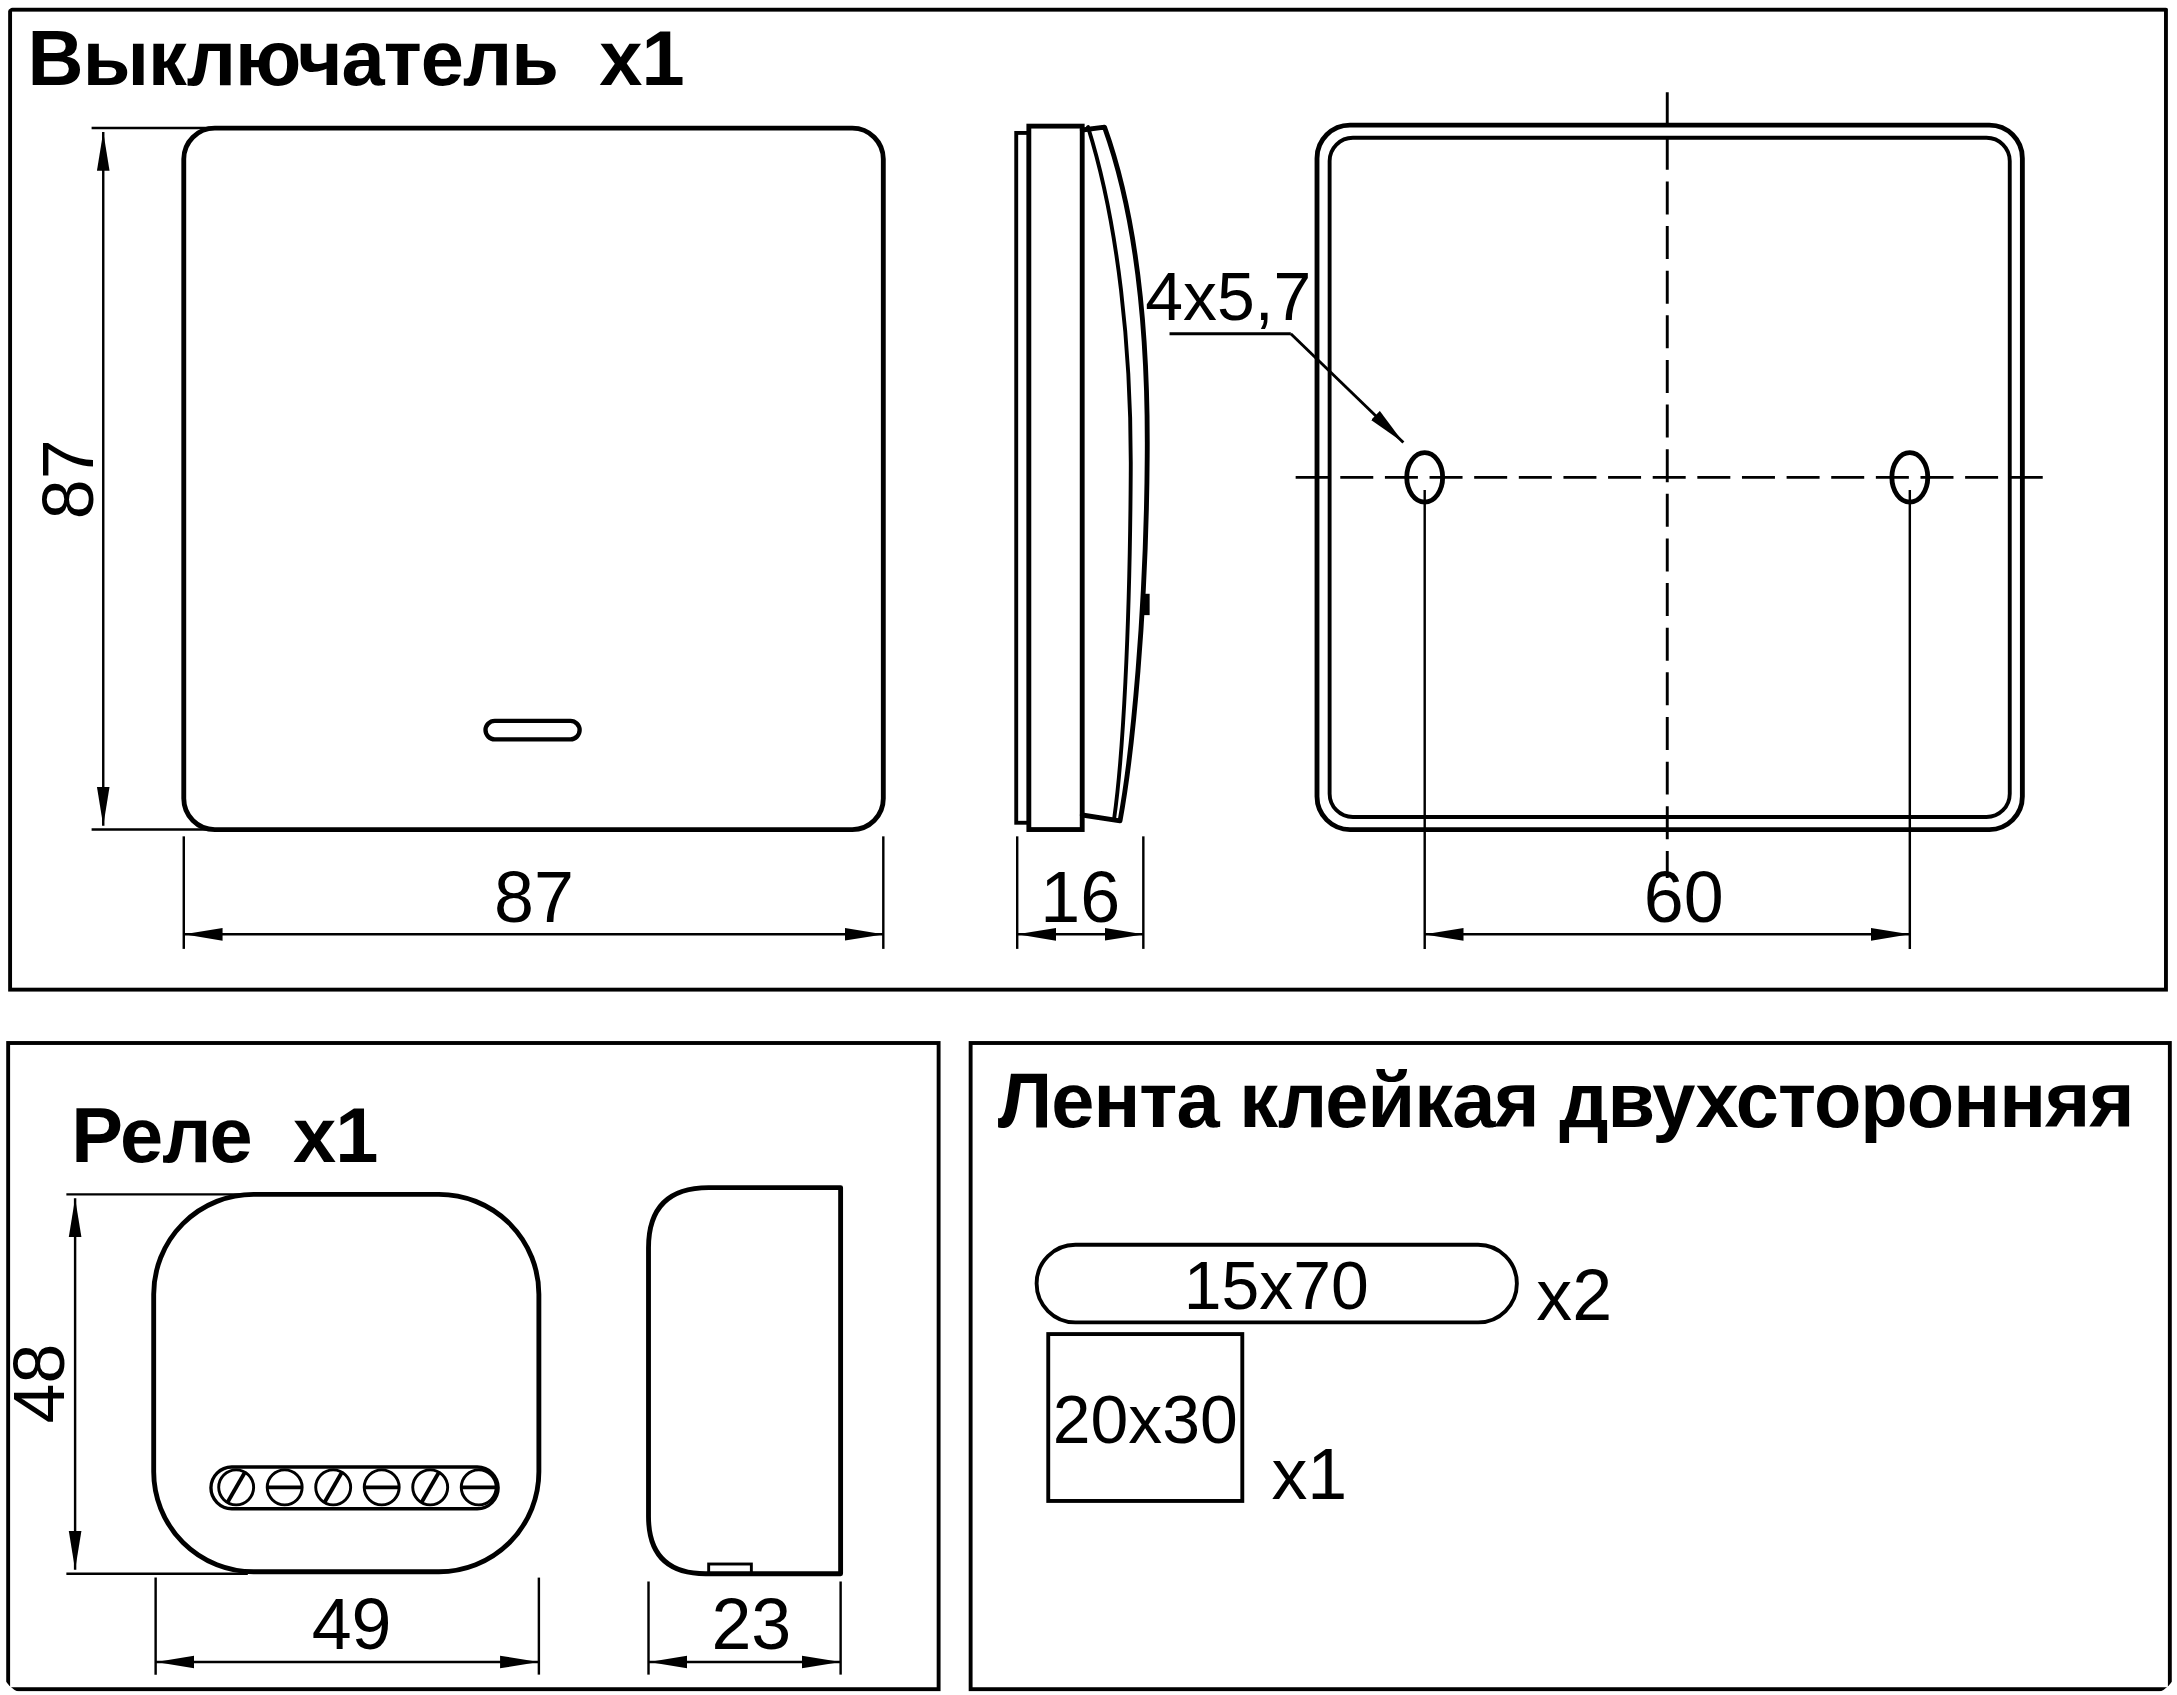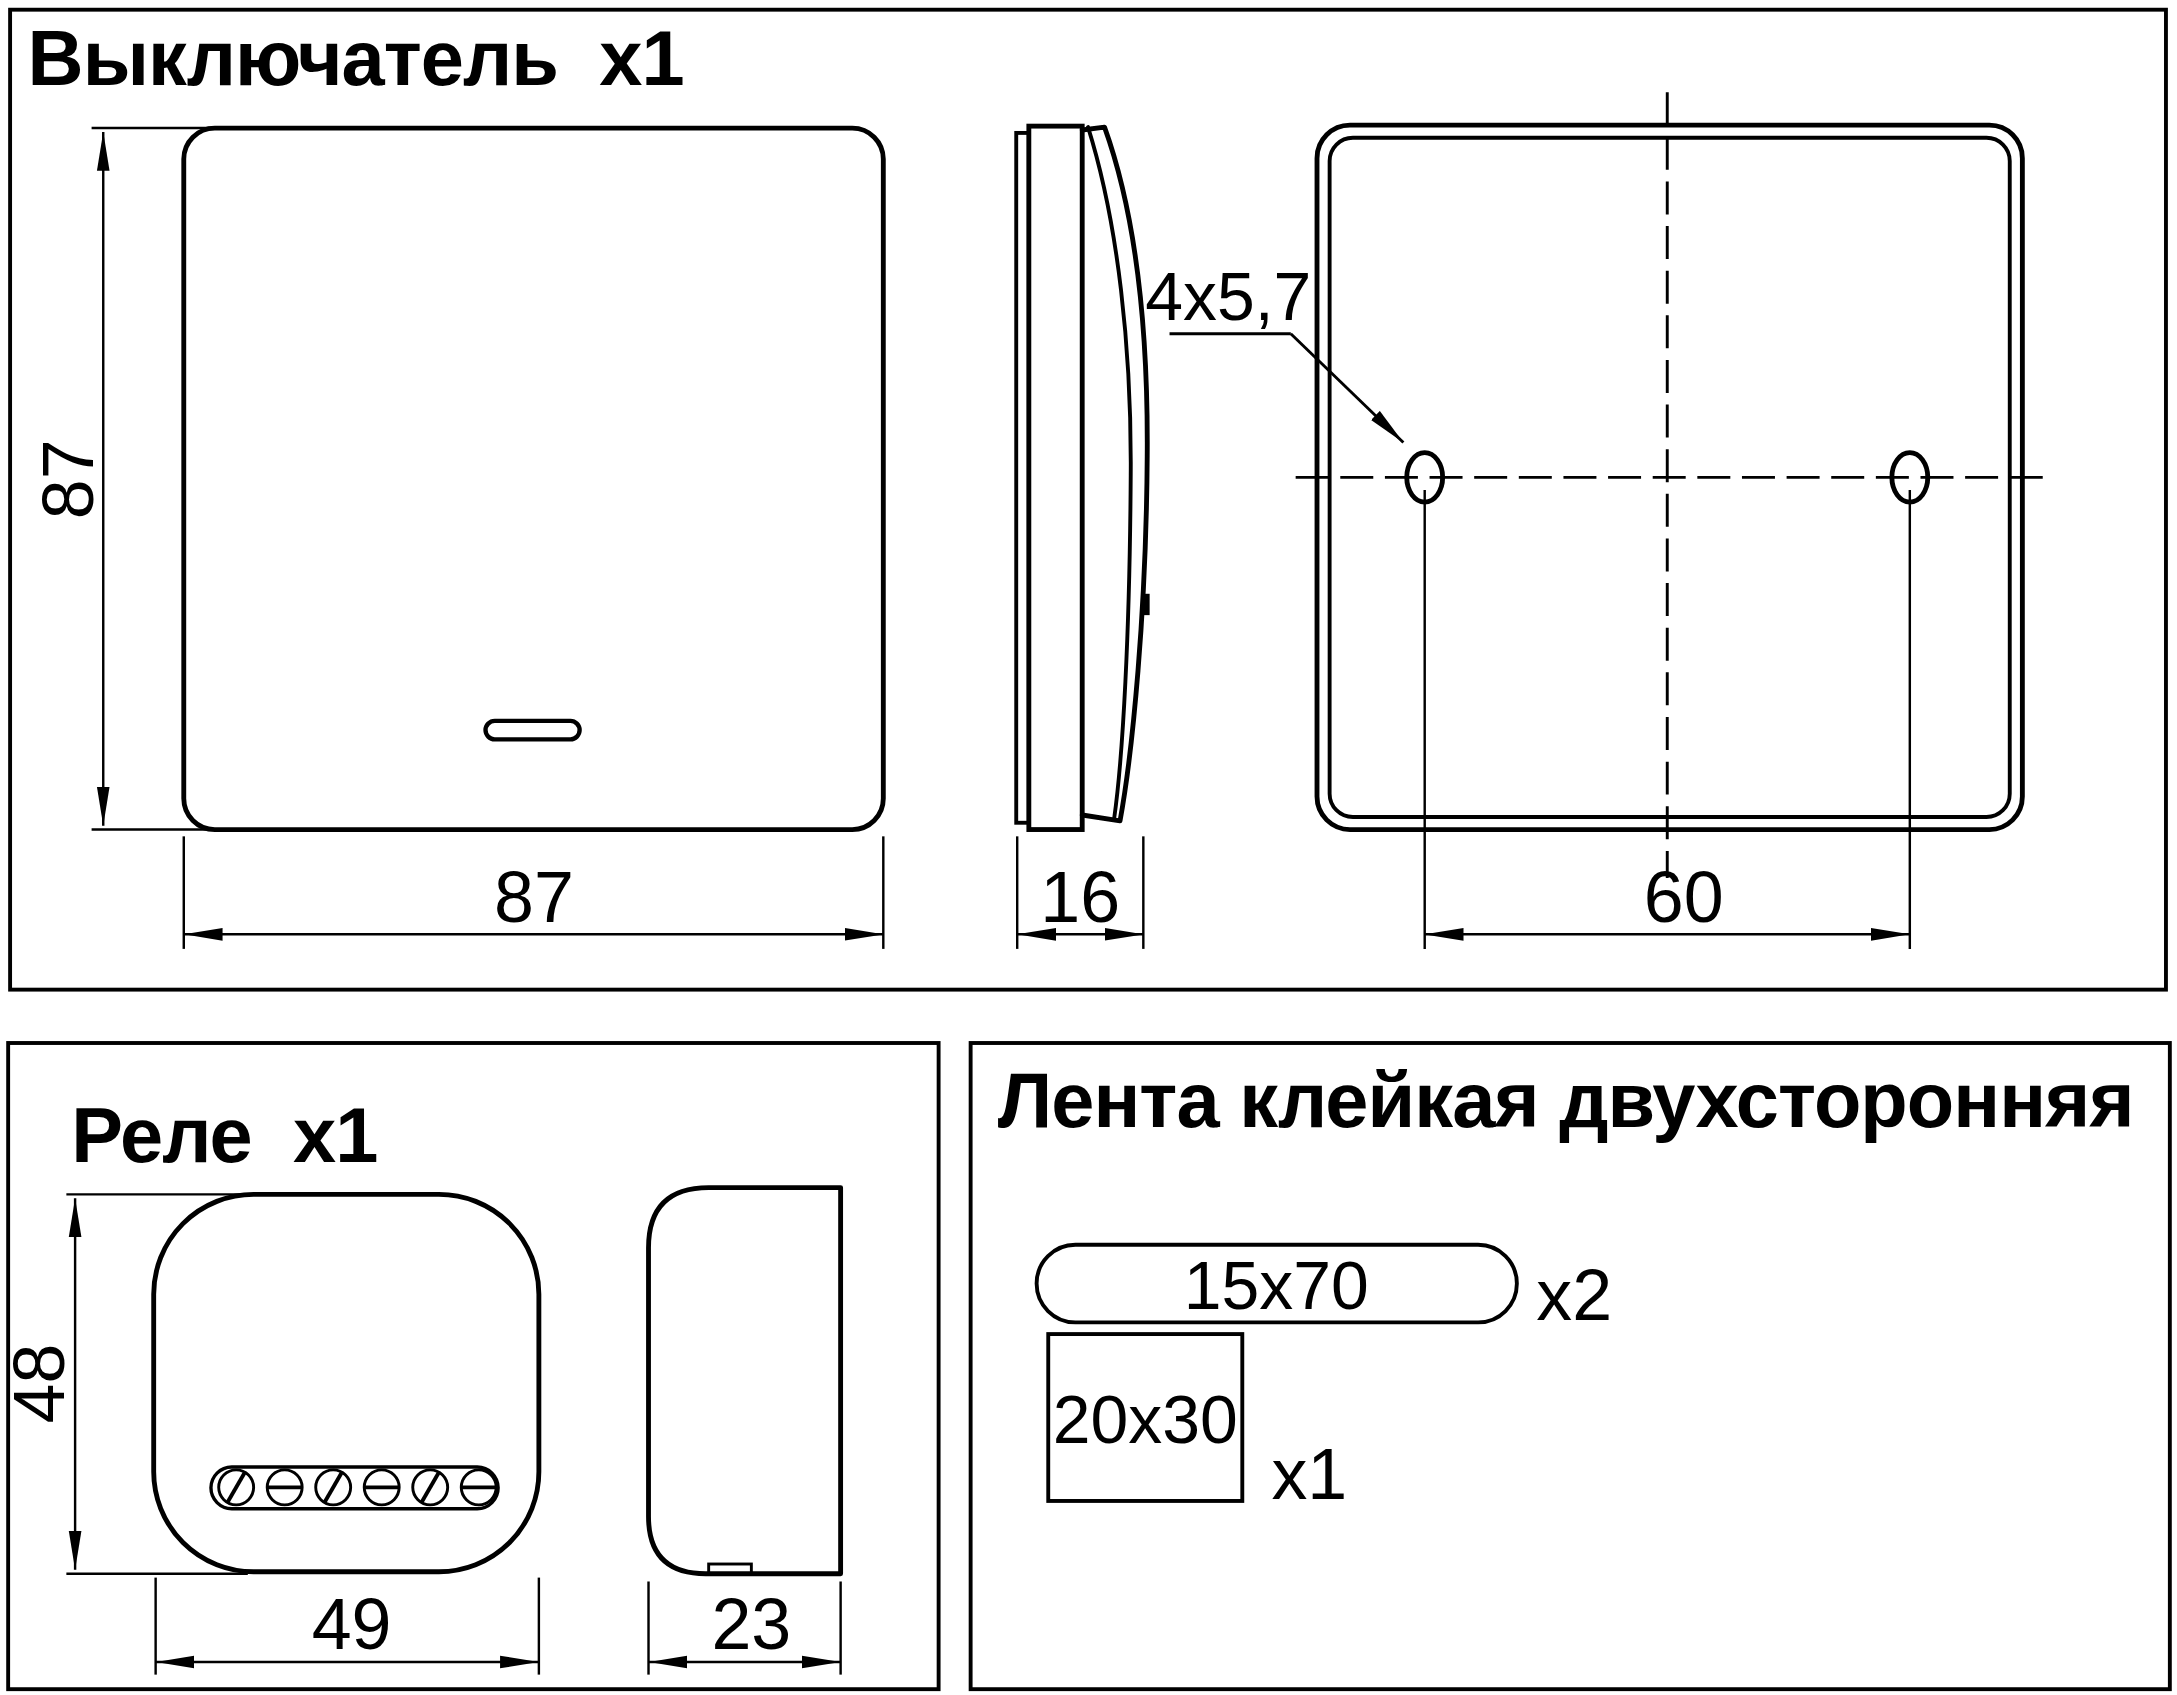--- a/index.html
+++ b/index.html
@@ -1,18 +1,18 @@
 <!DOCTYPE html>
 <html style="--ink: #000000; --bg: #ffffff;"><head>
 <meta charset="utf-8">
 <style>
   :root { --ink:#000000; --bg:#ffffff; }
   * { margin:0; padding:0; box-sizing:border-box; }
   body { background:var(--bg); }
-  .canvas { position:relative; width:2178px; height:1695px; background:var(--bg); overflow:hidden; }
+  .canvas { position:relative; width:2178px; height:1695px; background:var(--bg); overflow:hidden;border-radius:32px; }
   .canvas > svg { position:absolute; left:0; top:0; }
   .s  { stroke:var(--ink); fill:none; }
   .sw5 { stroke-width:5; } .sw45{ stroke-width:4.5; } .sw4 { stroke-width:4; }
   .sw35{ stroke-width:3.5; } .sw3 { stroke-width:3; } .sw25{ stroke-width:2.5; } .sw7 { stroke-width:7; }
   .dash { stroke-dasharray:34 12; }
   .rj { stroke-linejoin:round; stroke-linecap:round; }
   .arrowfill { fill:var(--ink); stroke:none; }
   text.txt { fill:var(--ink); font-family:"Liberation Sans", sans-serif; }
   .title { font-size:80px; font-weight:700; letter-spacing:-1px; }
   .dim   { font-size:74px; font-weight:400; }

